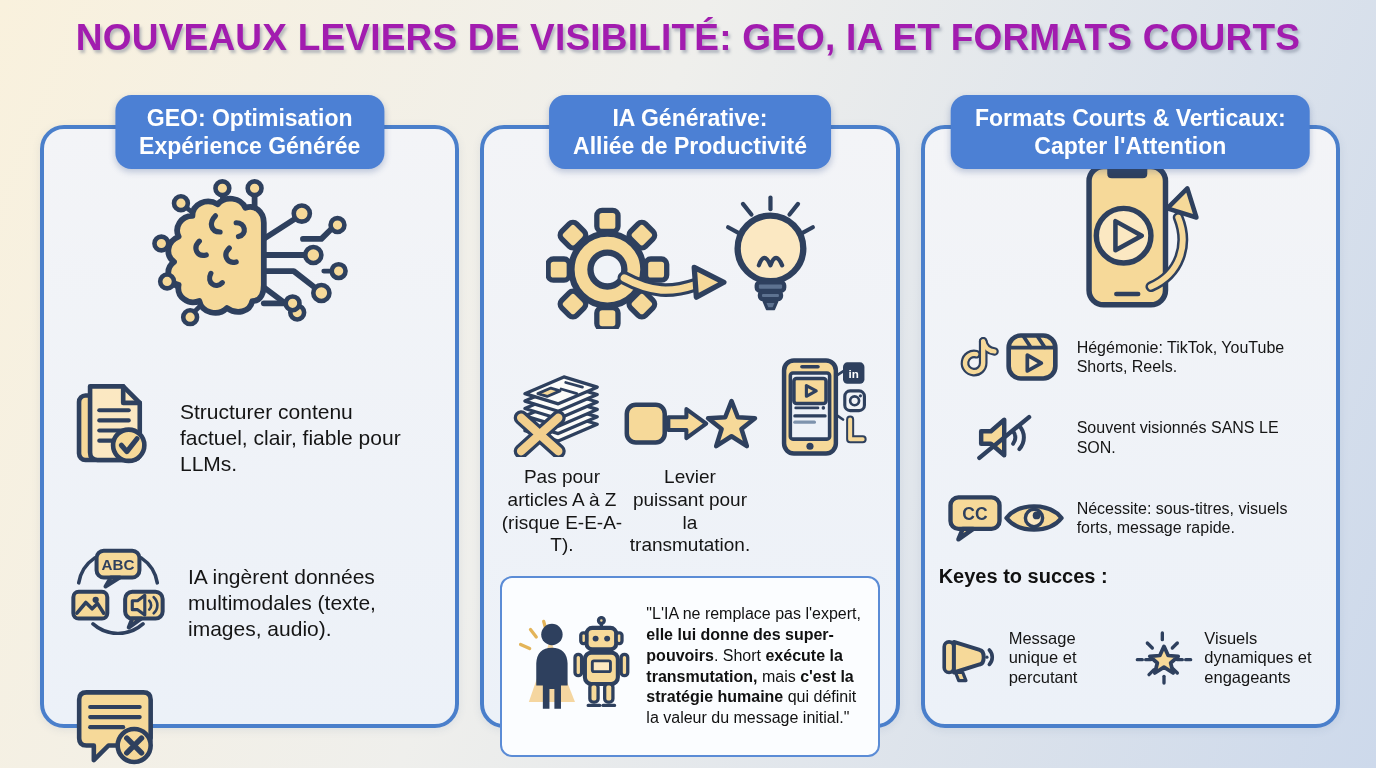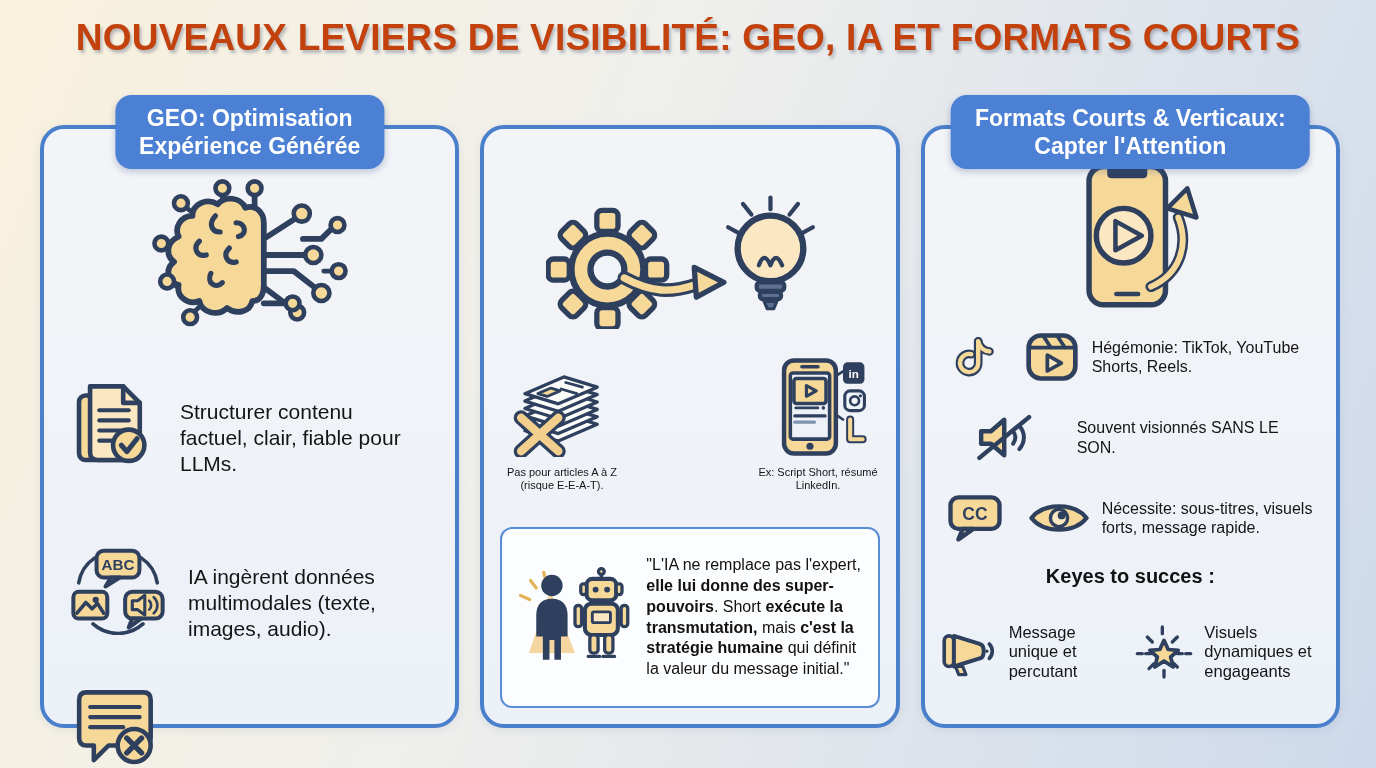--- a/index.html
+++ b/index.html
@@ -1,19 +1,19 @@
 <!DOCTYPE html>
 <html><head>
 <meta charset="utf-8">
 <style>
   html,body{margin:0;padding:0;width:1376px;height:768px;overflow:hidden;
     font-family:"Liberation Sans","DejaVu Sans",sans-serif;}
   body{background:linear-gradient(112deg,#f9f1dd 0%,#efefec 42%,#cdd9eb 100%);position:relative;}
   .page-title{margin:17px 30px 16px;text-align:center;font-size:37px;font-weight:700;
-    color:#c2410c;letter-spacing:.2px;text-shadow:2px 3px 3px rgba(120,130,150,.5);}
+    color:#a21caf;letter-spacing:.2px;text-shadow:2px 3px 3px rgba(120,130,150,.5);}
   .board{position:absolute;left:40px;top:125px;width:1300px;height:603px;display:flex;gap:21px;}
   .panel{flex:1;position:relative;border:4px solid #4a7fcb;border-radius:24px;
     background:linear-gradient(180deg,#f3f4f7,#ecf1f8);
     box-shadow:0 2px 8px rgba(60,90,140,.10);display:flex;flex-direction:column;
     padding:12px 14px 14px;overflow:visible;}
   .badge{position:absolute;top:-34px;left:50%;transform:translateX(-50%);
     background:#4c80d4;color:#fff;font-weight:700;font-size:23px;line-height:1.22;
     padding:9px 24px;border-radius:16px;text-align:center;
     box-shadow:0 3px 6px rgba(50,80,140,.28);z-index:2;}
   .badge span{display:block;white-space:nowrap;}
@@ -21,30 +21,30 @@
   .hero-1{margin:38px 0 24px;}
   .hero-2{margin:48px 0 26px;}
   .hero-3{margin:20px 0 8px;}
   
   .row{display:flex;align-items:center;gap:20px;margin:0 4px 22px 10px;}
   .row-text{font-size:21px;line-height:1.24;color:#151515;max-width:235px;margin-top:44px;}
   
   .mini-row{display:flex;justify-content:space-between;margin:0 2px;}
   .mini{width:32.5%;text-align:center;display:flex;flex-direction:column;align-items:center;}
   .mini-icon{height:102px;display:flex;align-items:flex-end;justify-content:center;}
-  .mini-cap{margin-top:9px;font-size:11px;line-height:1.2;color:#151515;}
+  .mini-cap{margin-top:9px;font-size:19px;line-height:1.2;color:#151515;}
   .quote{margin:14px 2px 2px;margin-top:auto;display:flex;align-items:center;gap:10px;
     background:#fbfdff;border:2.5px solid #5b8cd6;border-radius:12px;padding:10px 12px;}
   .quote-text{font-size:16px;line-height:1.3;color:#111;}
   .quote-text strong{font-weight:700;}
   
   .srow{display:flex;align-items:center;gap:12px;margin:0 0 10px 8px;}
-  .icons{flex:0 0 118px;display:flex;justify-content:center;align-items:center;gap:25px;}
+  .icons{flex:0 0 118px;display:flex;justify-content:center;align-items:center;gap:0;}
   .stext{font-size:16px;line-height:1.2;color:#151515;max-width:255px;}
-  .keys-head{text-align:center;font-size:20px;font-weight:700;color:#111;margin:2px 0 18px;}
+  .keys-head{font-size:20px;font-weight:700;color:#111;margin:2px 0 24px;}
   .kgrid{display:grid;grid-template-columns:1fr 1fr;gap:21px 8px;margin:0 2px;}
   .kcell{display:flex;align-items:center;gap:10px;}
   .kicon{flex:0 0 auto;display:flex;align-items:center;justify-content:center;}
   .ktext{font-size:16.5px;line-height:1.18;color:#151515;}
   
   .o{stroke:#2e405e;stroke-linecap:round;stroke-linejoin:round;fill:none;}
   .fy{fill:#f6d999;}
   .fl{fill:#fbe8c2;}
   .fd{fill:#2e405e;stroke:none;}
   .dk{fill:#5d7290;}
@@ -166,20 +166,24 @@
               <path d="M24 46 H60"></path>
             </g>
           <circle class="o fy" stroke-width="5" cx="72" cy="66" r="18"></circle>
           <path class="o" stroke-width="6" d="M64 58 L80 74 M80 58 L64 74"></path>
         </svg>
       </span>
     </div>
   </section>
 
   <section class="panel">
+    <div class="badge">
+      <span>IA Générative:</span>
+      <span>Alliée de Productivité</span>
+    </div>
 
     <div class="hero hero-2">
       <svg viewBox="0 0 272 132" width="288" height="140">
         <g class="o fy" stroke-width="5">
           <rect x="-10" y="-56" width="20" height="20" rx="5" transform="translate(58 76) rotate(0)"></rect>
           <rect x="-10" y="-56" width="20" height="20" rx="5" transform="translate(58 76) rotate(45)"></rect>
           <rect x="-10" y="-56" width="20" height="20" rx="5" transform="translate(58 76) rotate(90)"></rect>
           <rect x="-10" y="-56" width="20" height="20" rx="5" transform="translate(58 76) rotate(135)"></rect>
           <rect x="-10" y="-56" width="20" height="20" rx="5" transform="translate(58 76) rotate(180)"></rect>
           <rect x="-10" y="-56" width="20" height="20" rx="5" transform="translate(58 76) rotate(225)"></rect>
@@ -220,20 +224,30 @@
             <path class="o" stroke-width="3" d="M60 24 L78 29 M55 31 L72 36"></path>
             <path class="o" stroke-width="16" d="M12 62 L52 98"></path>
             <path class="o" stroke-width="16" d="M52 62 L12 98"></path>
             <path d="M12 62 L52 98" stroke="#f2cf8d" stroke-width="9" fill="none" stroke-linecap="round"></path>
             <path d="M52 62 L12 98" stroke="#f2cf8d" stroke-width="9" fill="none" stroke-linecap="round"></path>
           </svg>
         </span>
         <p class="mini-cap">Pas pour articles A à Z (risque E-E-A-T).</p>
       </div>
 
+      <div class="mini">
+        <span class="mini-icon">
+          <svg viewBox="0 0 152 72" width="138" height="65">
+            <rect class="o fy" stroke-width="5" x="6" y="14" width="42" height="42" rx="10"></rect>
+            <path class="o fy" stroke-width="4.5" d="M52 28 H72 V19 L94 35 L72 51 V42 H52 Z"></path>
+            <path class="o fy" stroke-width="5" d="M122 10 L129 28 L148 29 L133 41 L139 60 L122 49 L105 60 L111 41 L96 29 L115 28 Z"></path>
+          </svg>
+        </span>
+        <p class="mini-cap">Levier puissant pour la transmutation.</p>
+      </div>
 
       <div class="mini">
         <span class="mini-icon">
           <svg viewBox="0 0 112 112" width="100" height="100">
             <rect class="o fy" stroke-width="5" x="18" y="4" width="58" height="104" rx="11"></rect>
             <rect class="o scr" stroke-width="4" x="25" y="18" width="44" height="74" rx="3"></rect>
             <path class="o" stroke-width="4" d="M38 11 H56"></path>
             <circle class="fd" cx="47" cy="100" r="4"></circle>
             <rect class="o fy" stroke-width="4" x="29" y="24" width="36" height="28" rx="3"></rect>
             <path class="o" stroke-width="3.5" d="M43 32 V44 L54 38 Z"></path>
@@ -245,21 +259,20 @@
             <rect class="fd" x="84" y="6" width="24" height="24" rx="5"></rect>
             <text class="txw" x="96" y="24" text-anchor="middle">in</text>
             <rect class="o" stroke-width="3.5" x="86" y="38" width="22" height="22" rx="6"></rect>
             <circle class="o" stroke-width="3" cx="97" cy="49" r="5"></circle>
               <circle class="fd" cx="103.5" cy="43.5" r="1.8"></circle>
             <path class="o" stroke-width="3" d="M78 66 L84 70"></path>
             <path class="o" stroke-width="9" d="M92 70 V92 H106"></path>
             <path d="M92 70 V92 H106" stroke="#f6d999" stroke-width="4.5" fill="none" stroke-linecap="round" stroke-linejoin="round"></path>
           </svg>
         </span>
-        <p class="mini-cap">Ex: Script Short, résumé LinkedIn.</p>
       </div>
     </div>
 
     <div class="quote">
       <span>
         <svg viewBox="0 0 148 118" width="122" height="98">
           <path d="M44 28 L18 104 H74 Z" fill="#f3cf8f" opacity="0.85"></path>
           <g stroke="#e3b459" stroke-width="4" stroke-linecap="round" fill="none">
             <path d="M20 16 L27 25"></path>
               <path d="M36 6 L39 17"></path>

